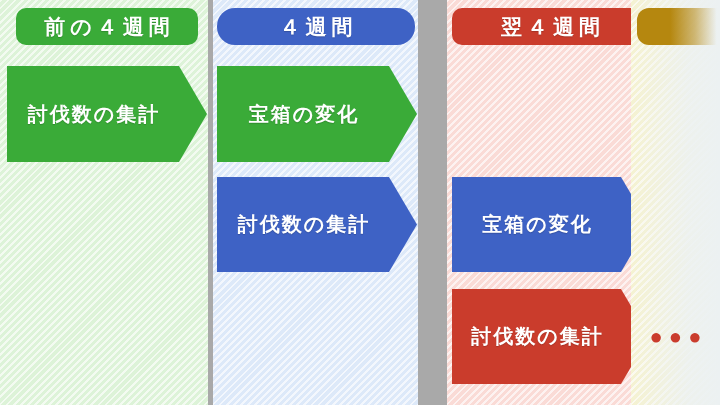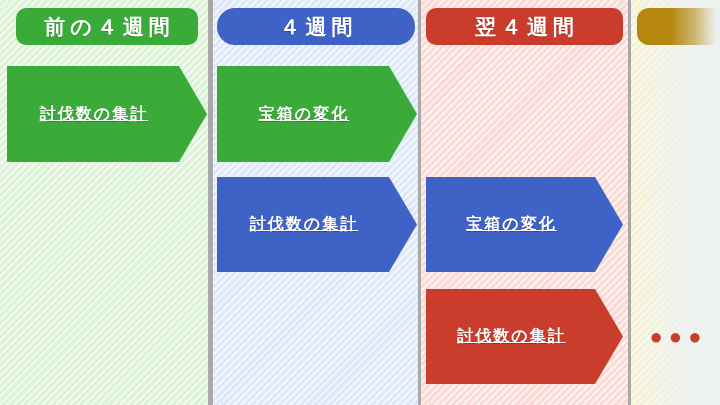--- a/index.html
+++ b/index.html
@@ -22,20 +22,21 @@
     background-color:#ddf3d8;
     background-image:repeating-linear-gradient(135deg, rgba(255,255,255,.65) 0 2px, rgba(255,255,255,0) 2px 5px);
   }
   .col-blue-bg{
     background-color:#dde9f9;
     background-image:repeating-linear-gradient(135deg, rgba(255,255,255,.65) 0 2px, rgba(255,255,255,0) 2px 5px);
   }
   .col-red-bg{
     background-color:#fadbd6;
     background-image:repeating-linear-gradient(135deg, rgba(255,255,255,.65) 0 2px, rgba(255,255,255,0) 2px 5px);
+    margin-left:26px;
   }
   .col-gold-bg{
     background-color:#f5f2d1;
     background-image:repeating-linear-gradient(135deg, rgba(255,255,255,.65) 0 2px, rgba(255,255,255,0) 2px 5px);
   }
   .col-gold-bg::after{ 
     content:"";
     position:absolute;inset:0;
     background:linear-gradient(90deg, rgba(236,241,242,0) 0%, rgba(236,241,242,.85) 65%, #ecf1f2 100%);
     pointer-events:none;
@@ -60,24 +61,23 @@
     left:6px;width:83px;border-radius:12px 0 0 12px;
     background:linear-gradient(90deg,#b5870f 0%,#b5870f 40%,rgba(181,135,15,.55) 70%,rgba(181,135,15,0) 96%);
     z-index:2;
   }
 
   .arrow{
     position:absolute;
     clip-path:polygon(0 0, calc(100% - 28px) 0, 100% 50%, calc(100% - 28px) 100%, 0 100%);
     display:flex;align-items:center;justify-content:center;
     box-sizing:border-box;padding-right:28px;
-    color:#ffffff;font-weight:bold;font-size:16px;
+    color:#ffffff;font-weight:bold;font-size:20px;
     letter-spacing:2px;text-indent:2px;
     text-shadow:0 1px 1px rgba(0,0,0,.18);
-    text-decoration:underline;
   }
   .arr-green{background:#3aab38;}
   .arr-blue {background:#3e62c5;}
   .arr-red  {background:#ca3c2c;}
 
   .row1{top:66px;height:96px;}
   .row2{top:177px;height:95px;}
   .row3{top:289px;height:95px;}
 
   .a-col1{left:7px;width:200px;}

